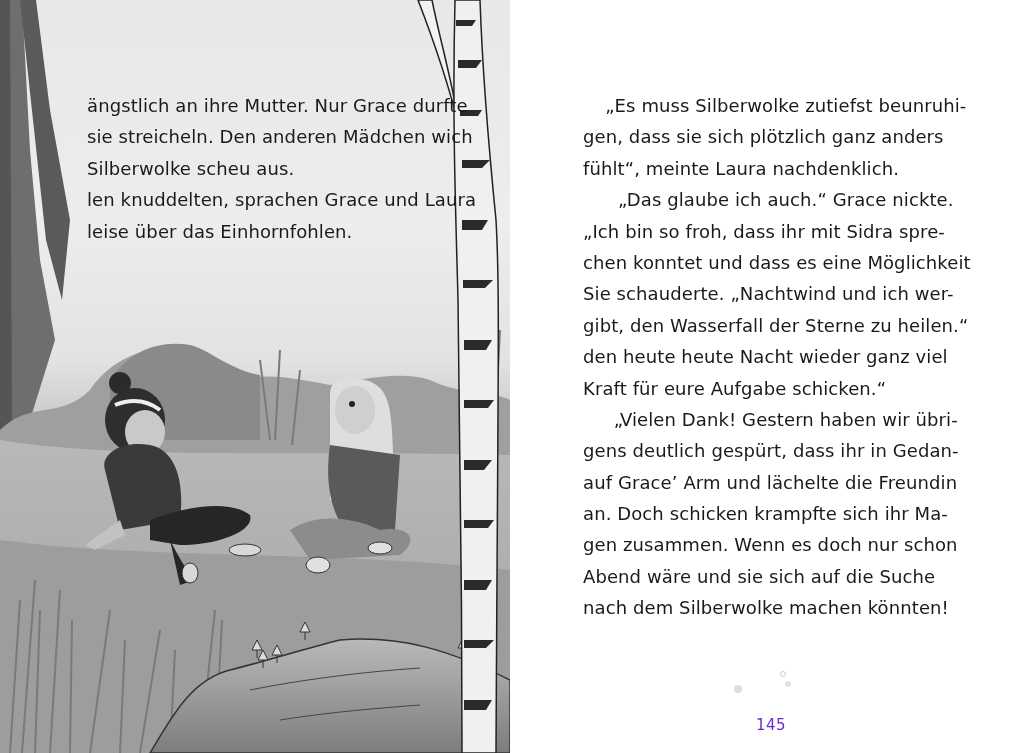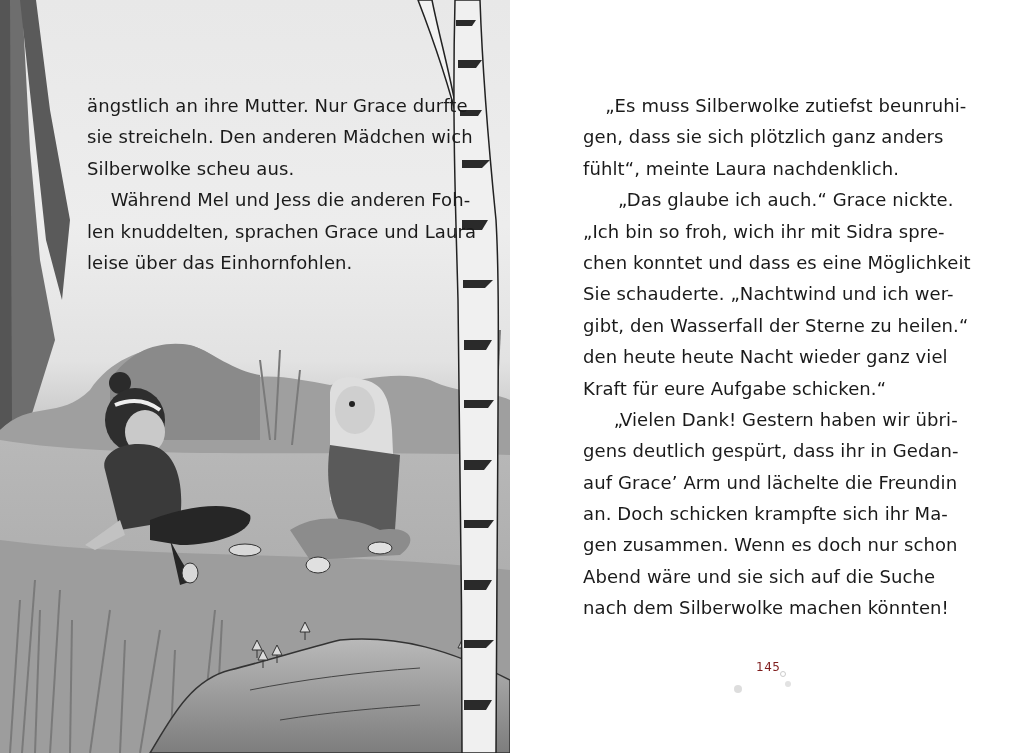--- a/index.html
+++ b/index.html
@@ -20,22 +20,22 @@
     .illustration { position: absolute; inset: 0; }
     .text-block {
       position: absolute; color: #1a1a1a;
       font-size: 18px; line-height: 31.4px; letter-spacing: 0.1px;
     }
     .text-block .line { white-space: nowrap; height: 31.4px; }
     .text-block .indent { padding-left: 18px; text-align: center; }
     .left-text { left: 87px; top: 90px; }
     .right-text { left: 583px; top: 90px; }
     .page-number {
-      position: absolute; left: 756px; top: 660px;
-      font-size: 12px; color: #7f1d1d; letter-spacing: 0.5px;
+      position: absolute; left: 756px; top: 716px;
+      font-size: 15px; color: #6d28d9; letter-spacing: 0.5px;
     }
     .deco { position: absolute; }
   </style>
 </head>
 <body>
 
 <div class="spread">
 
   <div class="page-left">
     <svg class="illustration" width="510" height="753" viewBox="0 0 510 753">
@@ -142,35 +142,34 @@
             <path d="M464 640 h30 l-8 8 h-22 z"></path>
           <path d="M464 700 h28 l-6 10 h-22 z"></path>
         </g>
       </g>
     </svg>
 
     <div class="text-block left-text">
       <div class="line">ängstlich an ihre Mutter. Nur Grace durfte</div>
       <div class="line">sie streicheln. Den anderen Mädchen wich</div>
       <div class="line">Silberwolke scheu aus.</div>
-      <div class="line indent">Während Mel und Jess die anderen Foh-</div>
       <div class="line">len knuddelten, sprachen Grace und Laura</div>
       <div class="line">leise über das Einhornfohlen.</div>
     </div>
   </div>
 
   <div class="page-right"></div>
 </div>
 
 <div class="text-block right-text">
   <div class="line indent">„Es muss Silberwolke zutiefst beunruhi-</div>
   <div class="line">gen, dass sie sich plötzlich ganz anders</div>
   <div class="line">fühlt“, meinte Laura nachdenklich.</div>
   <div class="line indent">„Das glaube ich auch.“ Grace nickte.</div>
-  <div class="line">„Ich bin so froh, wich ihr mit Sidra spre-</div>
+  <div class="line">„Ich bin so froh, dass ihr mit Sidra spre-</div>
   <div class="line">chen konntet und dass es eine Möglichkeit</div>
   <div class="line">Sie schauderte. „Nachtwind und ich wer-</div>
   <div class="line">gibt, den Wasserfall der Sterne zu heilen.“</div>
   <div class="line">den heute heute Nacht wieder ganz viel</div>
   <div class="line">Kraft für eure Aufgabe schicken.“</div>
   <div class="line indent">„Vielen Dank! Gestern haben wir übri-</div>
   <div class="line">gens deutlich gespürt, dass ihr in Gedan-</div>
   <div class="line">auf Grace’ Arm und lächelte die Freundin</div>
   <div class="line">an. Doch schicken krampfte sich ihr Ma-</div>
   <div class="line">gen zusammen. Wenn es doch nur schon</div>

